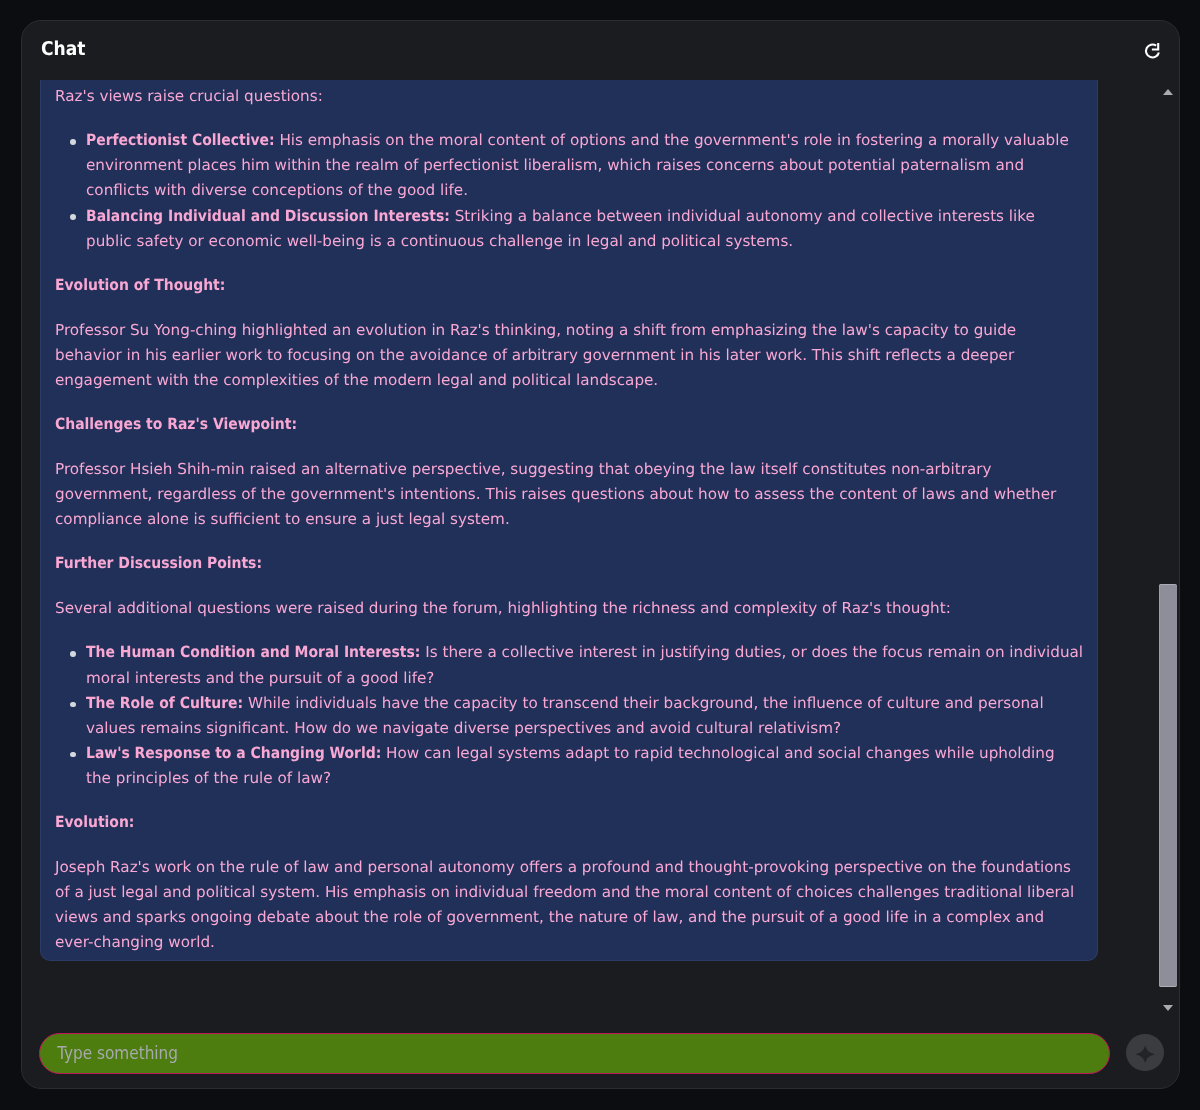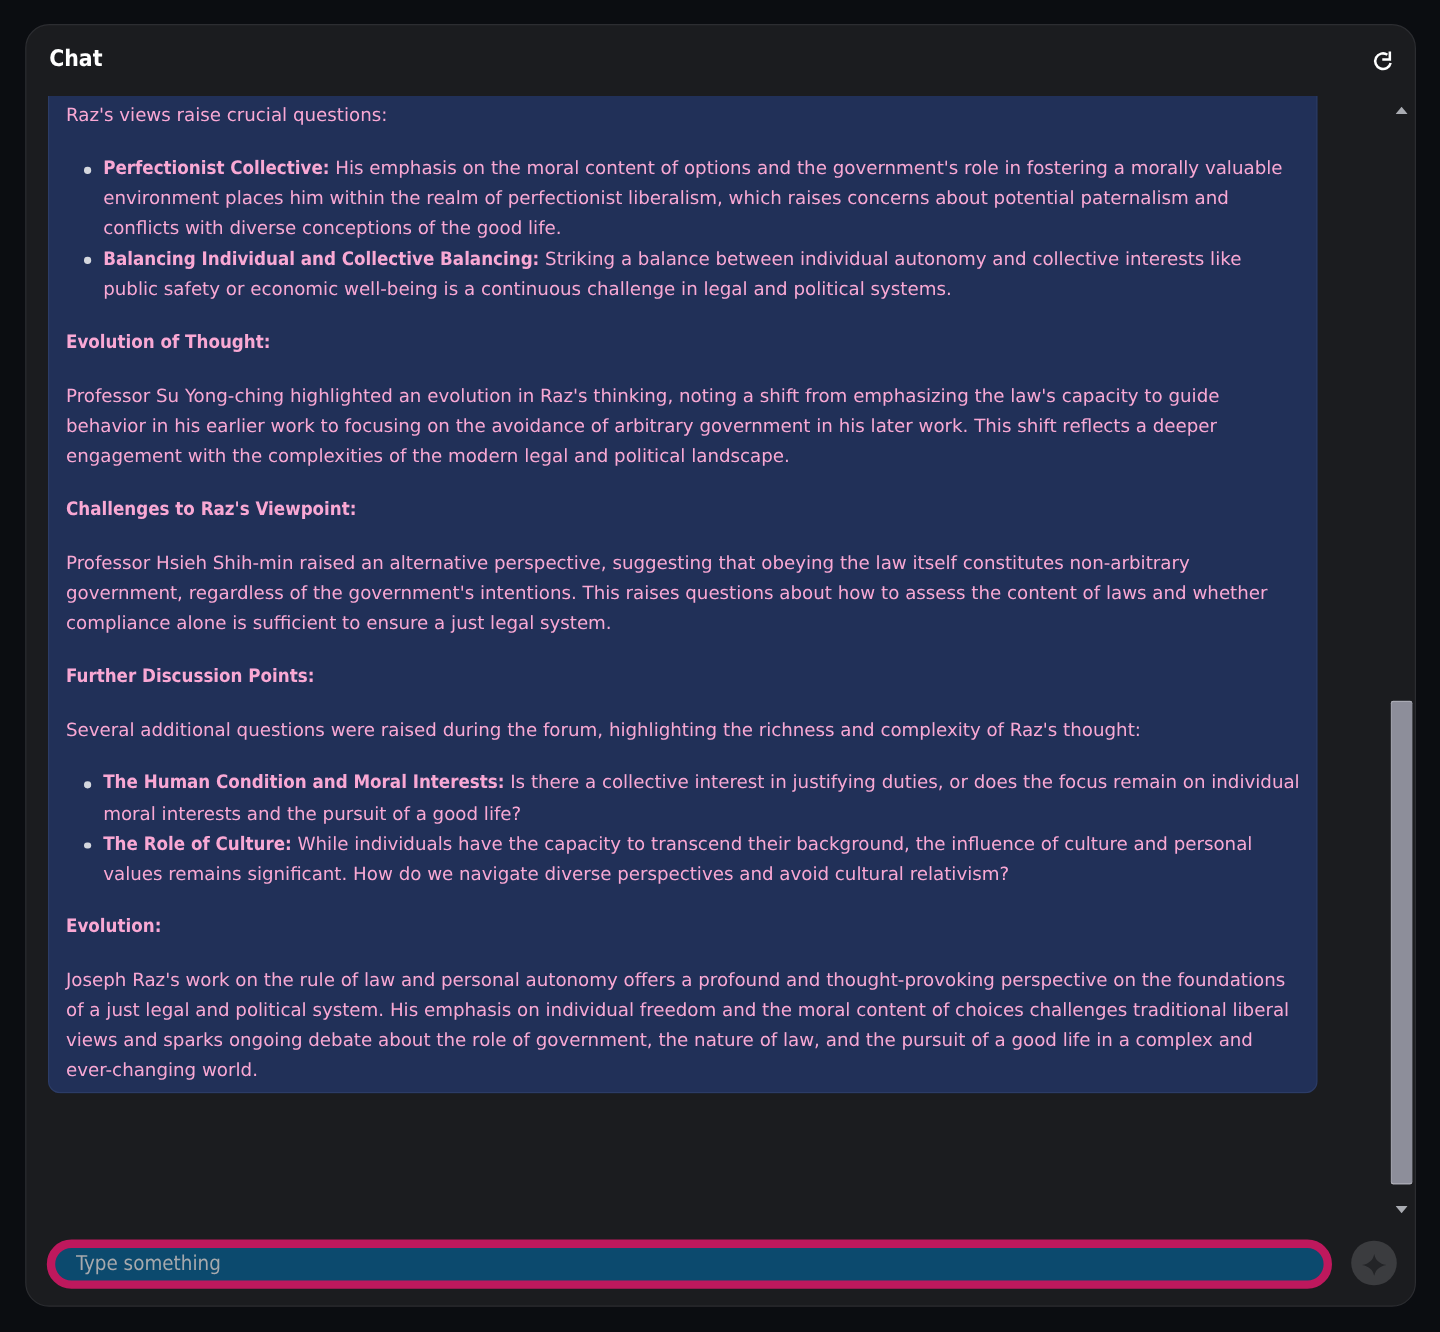--- a/index.html
+++ b/index.html
@@ -53,21 +53,21 @@
   .bubble p:last-child{margin-bottom:0;}
   .bubble ul{margin:0 0 19.4px 0;padding-left:31px;list-style:none;}
   .bubble li{margin:0;position:relative;}
   .bubble li:before{content:"";position:absolute;left:-15.8px;top:10.9px;width:5.8px;height:5.8px;border-radius:50%;background:#d4d7de;}
   .bubble b{font-weight:700;font-family:"DejaVu Sans Condensed","DejaVu Sans",sans-serif;font-size:15.5px;}
   .inputrow{
     position:absolute;left:0;top:0;width:100%;height:100%;
   }
   .textinput{
     position:absolute;left:16.8px;top:1012.3px;width:1071.6px;height:40.3px;
-    background:#0c4a6e;border:7px solid #be185d;border-radius:21px;
+    background:#4d7c0f;border:1px solid #be185d;border-radius:21px;
     color:#cfd1d5;font-size:17px;padding:0 17.5px;box-sizing:border-box;
     outline:none;font-family:"DejaVu Sans Condensed","DejaVu Sans", sans-serif;
   }
   .textinput::placeholder{color:#a7a9ad;opacity:1;}
   .sendbtn{
     position:absolute;left:1104.4px;top:1012.7px;width:37.6px;height:37.6px;border-radius:50%;
     background:#3b3c3f;display:flex;align-items:center;justify-content:center;
     cursor:pointer;
   }
   .scrollbar{
@@ -86,31 +86,32 @@
     <svg width="28" height="28" viewBox="0 0 28 28" fill="none">
       <path d="M17.14 9.59 A6.5 6.5 0 1 0 19.86 16.45" stroke="#ffffff" stroke-width="2.1" stroke-linecap="butt" fill="none"></path>
       <path d="M19.2 7.0 L19.2 13.55 L12.9 13.55" stroke="#ffffff" stroke-width="2.1" stroke-linecap="butt" stroke-linejoin="miter" fill="none"></path>
     </svg>
   </div>
   <div class="chat-area">
     <div class="bubble" id="bubble" style="background: rgb(33, 48, 88); color: #f9a8d4;">
         <p><span>Raz's views raise crucial questions:</span></p>
         <ul>
           <li><b>Perfectionist Collective:</b><span> His emphasis on the moral content of options and the government's role in fostering a morally valuable environment places him within the realm of perfectionist liberalism, which raises concerns about potential paternalism and conflicts with diverse conceptions of the good life.</span></li>
-          <li><b>Balancing Individual and Collective Balancing:</b><span> Striking a balance between individual autonomy and collective interests like public safety or economic well-being is a continuous challenge in legal and political systems.</span></li>
+          <li><b>Balancing Individual and Discussion Interests:</b><span> Striking a balance between individual autonomy and collective interests like public safety or economic well-being is a continuous challenge in legal and political systems.</span></li>
         </ul>
         <p><b>Evolution of Thought:</b></p>
         <p><span>Professor Su Yong-ching highlighted an evolution in Raz's thinking, noting a shift from emphasizing the law's capacity to guide behavior in his earlier work to focusing on the avoidance of arbitrary government in his later work. This shift reflects a deeper engagement with the complexities of the modern legal and political landscape.</span></p>
         <p><b>Challenges to Raz's Viewpoint:</b></p>
         <p><span>Professor Hsieh Shih-min raised an alternative perspective, suggesting that obeying the law itself constitutes non-arbitrary government, regardless of the government's intentions. This raises questions about how to assess the content of laws and whether compliance alone is sufficient to ensure a just legal system.</span></p>
         <p><b>Further Discussion Points:</b></p>
         <p><span>Several additional questions were raised during the forum, highlighting the richness and complexity of Raz's thought:</span></p>
         <ul>
           <li><b>The Human Condition and Moral Interests:</b><span> Is there a collective interest in justifying duties, or does the focus remain on individual moral interests and the pursuit of a good life?</span></li>
           <li><b>The Role of Culture:</b><span> While individuals have the capacity to transcend their background, the influence of culture and personal values remains significant. How do we navigate diverse perspectives and avoid cultural relativism?</span></li>
+          <li><b>Law's Response to a Changing World:</b><span> How can legal systems adapt to rapid technological and social changes while upholding the principles of the rule of law?</span></li>
         </ul>
         <p><b>Evolution:</b></p>
         <p><span>Joseph Raz's work on the rule of law and personal autonomy offers a profound and thought-provoking perspective on the foundations of a just legal and political system. His emphasis on individual freedom and the moral content of choices challenges traditional liberal views and sparks ongoing debate about the role of government, the nature of law, and the pursuit of a good life in a complex and ever-changing world.</span></p>
       </div>
   </div>
   <div class="scrollbar">
     <div class="sb-track"></div>
     <div class="sb-arrow" style="left:1141.2px;top:60.7px">
       <svg width="10" height="6" viewBox="0 0 10 6">
           <path d="M5 0 L10 6 L0 6 Z" fill="#a9abb1"></path>

